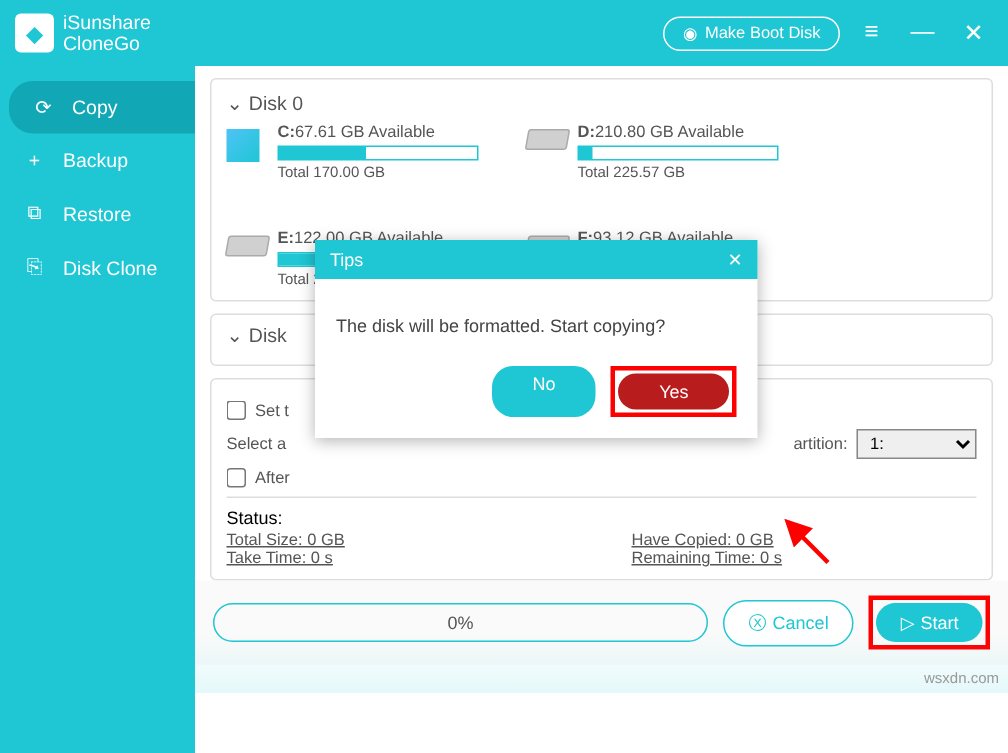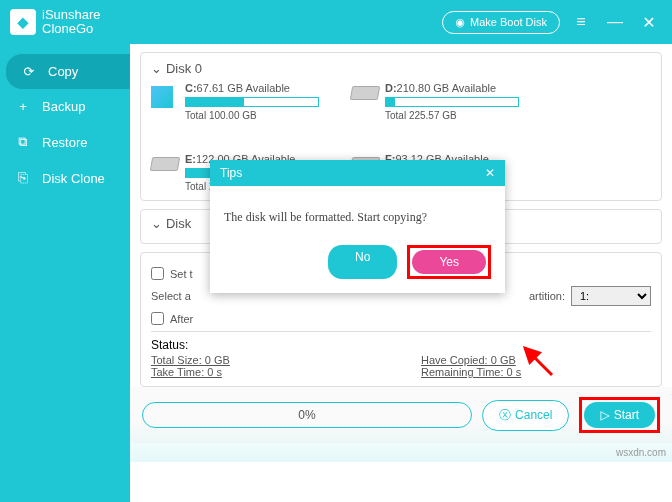--- a/index.html
+++ b/index.html
@@ -39,25 +39,25 @@
 .status-col { width: 180px; text-decoration: underline; }
 .footer { display: flex; align-items: center; gap: 10px; padding: 10px 12px; background: #fafafa; }
 .progress-wrap { flex: 1; border: 1px solid #1fc6d4; border-radius: 16px; height: 26px; display: flex; align-items: center; justify-content: center; color: #555; font-size: 12px; }
 .pill-btn { border-radius: 16px; padding: 6px 16px; font-size: 12px; display: flex; align-items: center; gap: 4px; }
 .cancel-btn { border: 1px solid #1fc6d4; color: #1fc6d4; background: #fff; }
 .start-btn { background: #1fc6d4; color: #fff; }
 .red-box { border: 3px solid red; padding: 2px; }
 .dialog-mask { position: absolute; left: 210px; top: 160px; width: 295px; background: #fff; box-shadow: 0 2px 10px rgba(0,0,0,.3); z-index: 50; }
 .dlg-title { background: #1fc6d4; color: #fff; font-size: 12px; padding: 6px 10px; display: flex; align-items: center; gap: 29px; }
 .dlg-close { margin-left: auto; }
-.dlg-body { padding: 24px 14px 4px 14px; font-size: 12px; color: #444; font-family: Liberation Serif, serif; }
+.dlg-body { padding: 24px 14px 4px 14px; font-size: 12px; color: #444; }
 .dlg-btns { display: flex; justify-content: flex-end; gap: 10px; padding: 16px 14px 14px 14px; }
 .dlg-btn { border-radius: 14px; padding: 5px 27px; font-size: 12px; color: #fff; }
 .no-btn { background: #1fc6d4; }
-.yes-btn { background: #ec4899; }
+.yes-btn { background: #b91c1c; }
 .arrow { position: absolute; right: 115px; top: 340px; width: 40px; height: 40px; z-index: 60; }
 .watermark { position: absolute; right: 6px; bottom: 44px; font-size: 10px; color: #999; }
 select.part { border: 1px solid #888; padding: 2px 4px; font-size: 11px; width: 80px; }
 .mountains { position: absolute; bottom: 40px; left: 130px; right: 0; height: 40px; opacity: .12; background: linear-gradient(0,#1fc6d4,transparent); }
 </style>
 </head>
 <body>
 
 <div class="app">
 
@@ -111,21 +111,21 @@
         <div class="drives">
           <div class="drive">
             <div class="drive-icon">
                 <div class="win-flag"></div>
               </div>
             <div class="drive-info">
               <div class="drive-lbl"><b>C:</b><span>67.61 GB Available</span></div>
               <div class="bar">
                   <div class="bar-fill" style="width:44%"></div>
                 </div>
-              <div>Total 100.00 GB</div>
+              <div>Total 170.00 GB</div>
             </div>
           </div>
           <div class="drive">
             <div class="drive-icon">
                 <div class="hdd"></div>
               </div>
             <div class="drive-info">
               <div class="drive-lbl"><b>D:</b><span>210.80 GB Available</span></div>
               <div class="bar">
                   <div class="bar-fill" style="width:7%"></div>

